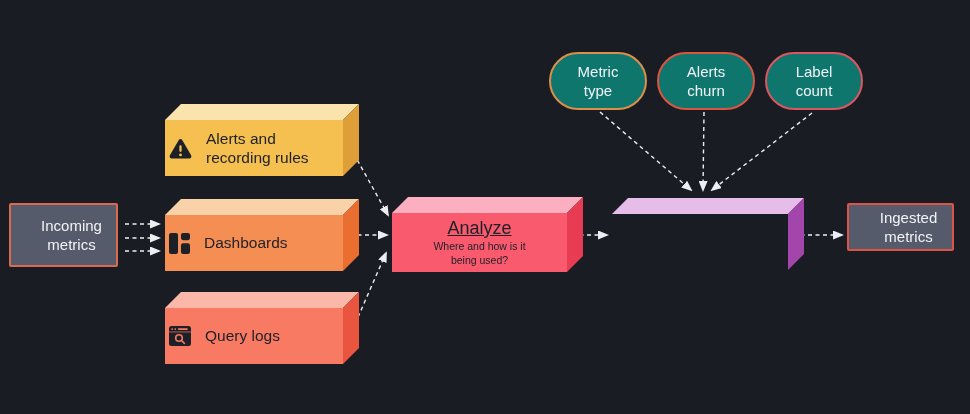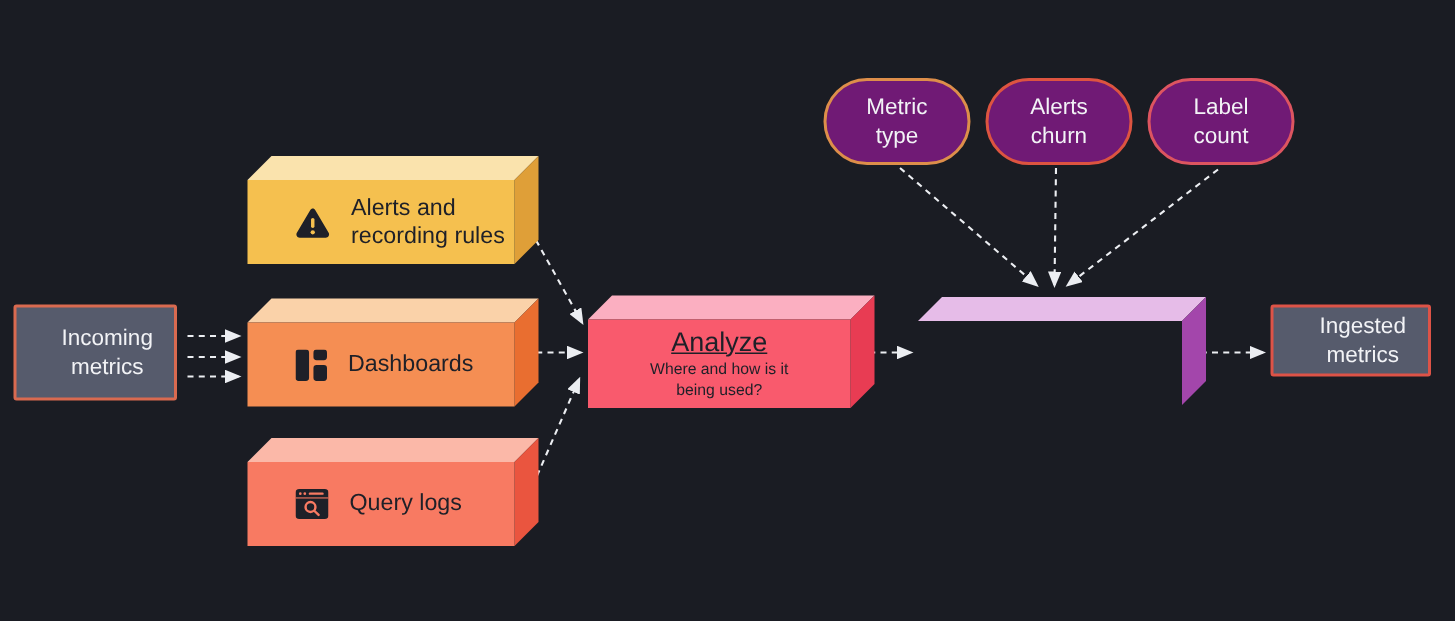--- a/index.html
+++ b/index.html
@@ -12,41 +12,41 @@
   
   .flatbox{
     position:absolute;z-index:2;background:#565b6c;border:2px solid #d96a50;border-radius:2px;
     display:flex;align-items:center;justify-content:center;text-align:center;
     color:#f2f3f6;font-size:15px;line-height:1.3;box-sizing:border-box;padding-left:16px;
   }
   .flatbox .lbl{max-width:80px;}
 
   
   .pill{
-    position:absolute;z-index:2;background:#701a75;border:2px solid #dd8e4a;border-radius:30px;
+    position:absolute;z-index:2;background:#0f766e;border:2px solid #dd8e4a;border-radius:30px;
     display:flex;align-items:center;justify-content:center;text-align:center;
     color:#f2f3f6;font-size:15px;line-height:1.3;box-sizing:border-box;
   }
   .pill .lbl{max-width:62px;}
 
   
   .box3d{position:absolute;z-index:2;width:calc(var(--w) + var(--d));height:calc(var(--h) + var(--d));}
   .box3d .top{
     position:absolute;left:0;top:0;width:var(--w);height:var(--d);background:var(--topc);
     transform:skewX(-45deg);transform-origin:0 100%;
   }
   .box3d .side{
     position:absolute;left:var(--w);top:var(--d);width:var(--d);height:var(--h);background:var(--sidec);
     transform:skewY(-45deg);transform-origin:0 0;
   }
   .box3d .front{
     position:absolute;left:0;top:var(--d);width:var(--w);height:var(--h);background:var(--frontc);
     display:flex;align-items:center;box-sizing:border-box;color:#1e2028;
   }
-  .front.with-icon{padding-left:32px;gap:14px;}
+  .front.with-icon{padding-left:4px;gap:14px;}
   .front.centered{justify-content:center;text-align:center;flex-direction:column;}
   .front .lbl{font-size:15.5px;line-height:1.25;}
   .front .lbl.wide{width:122px;}
   .front .title{font-size:18px;font-weight:500;line-height:1.2;text-decoration:underline;}
   .front .subtitle{font-size:10.5px;line-height:1.3;width:104px;text-align:center;margin-top:1px;}
   .icon{display:flex;flex:none;}
 </style>
 </head>
 <body>
 

